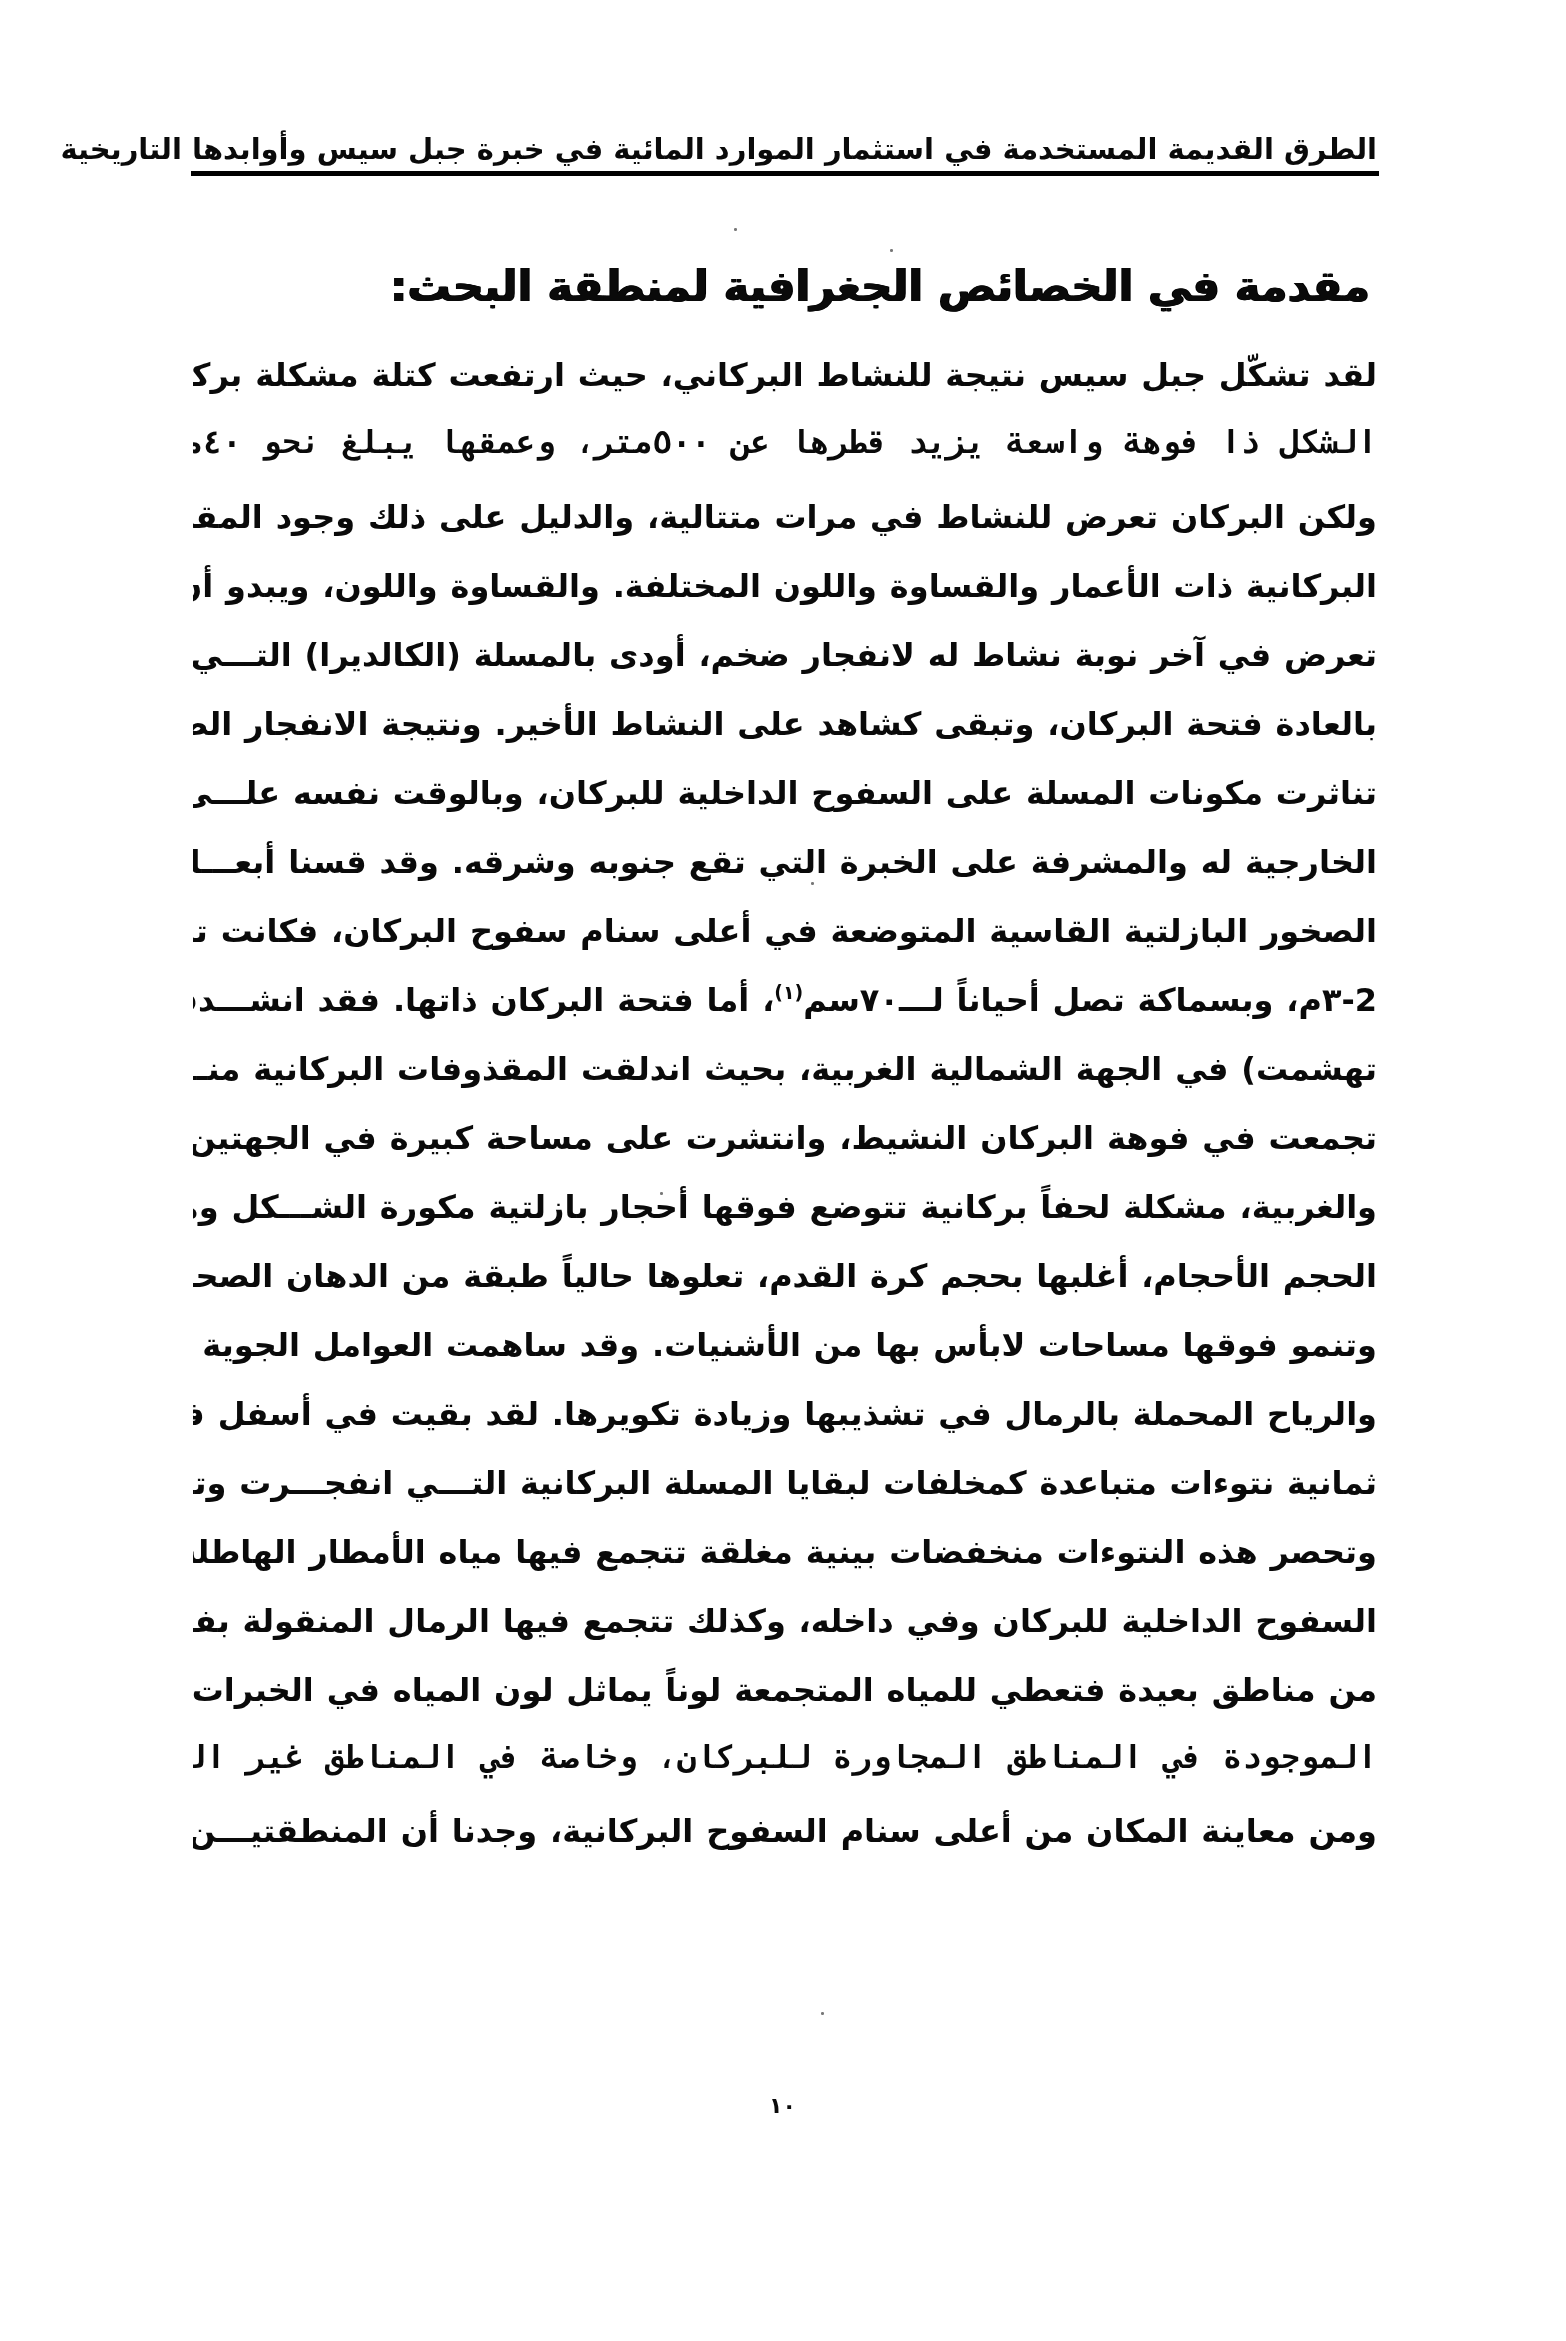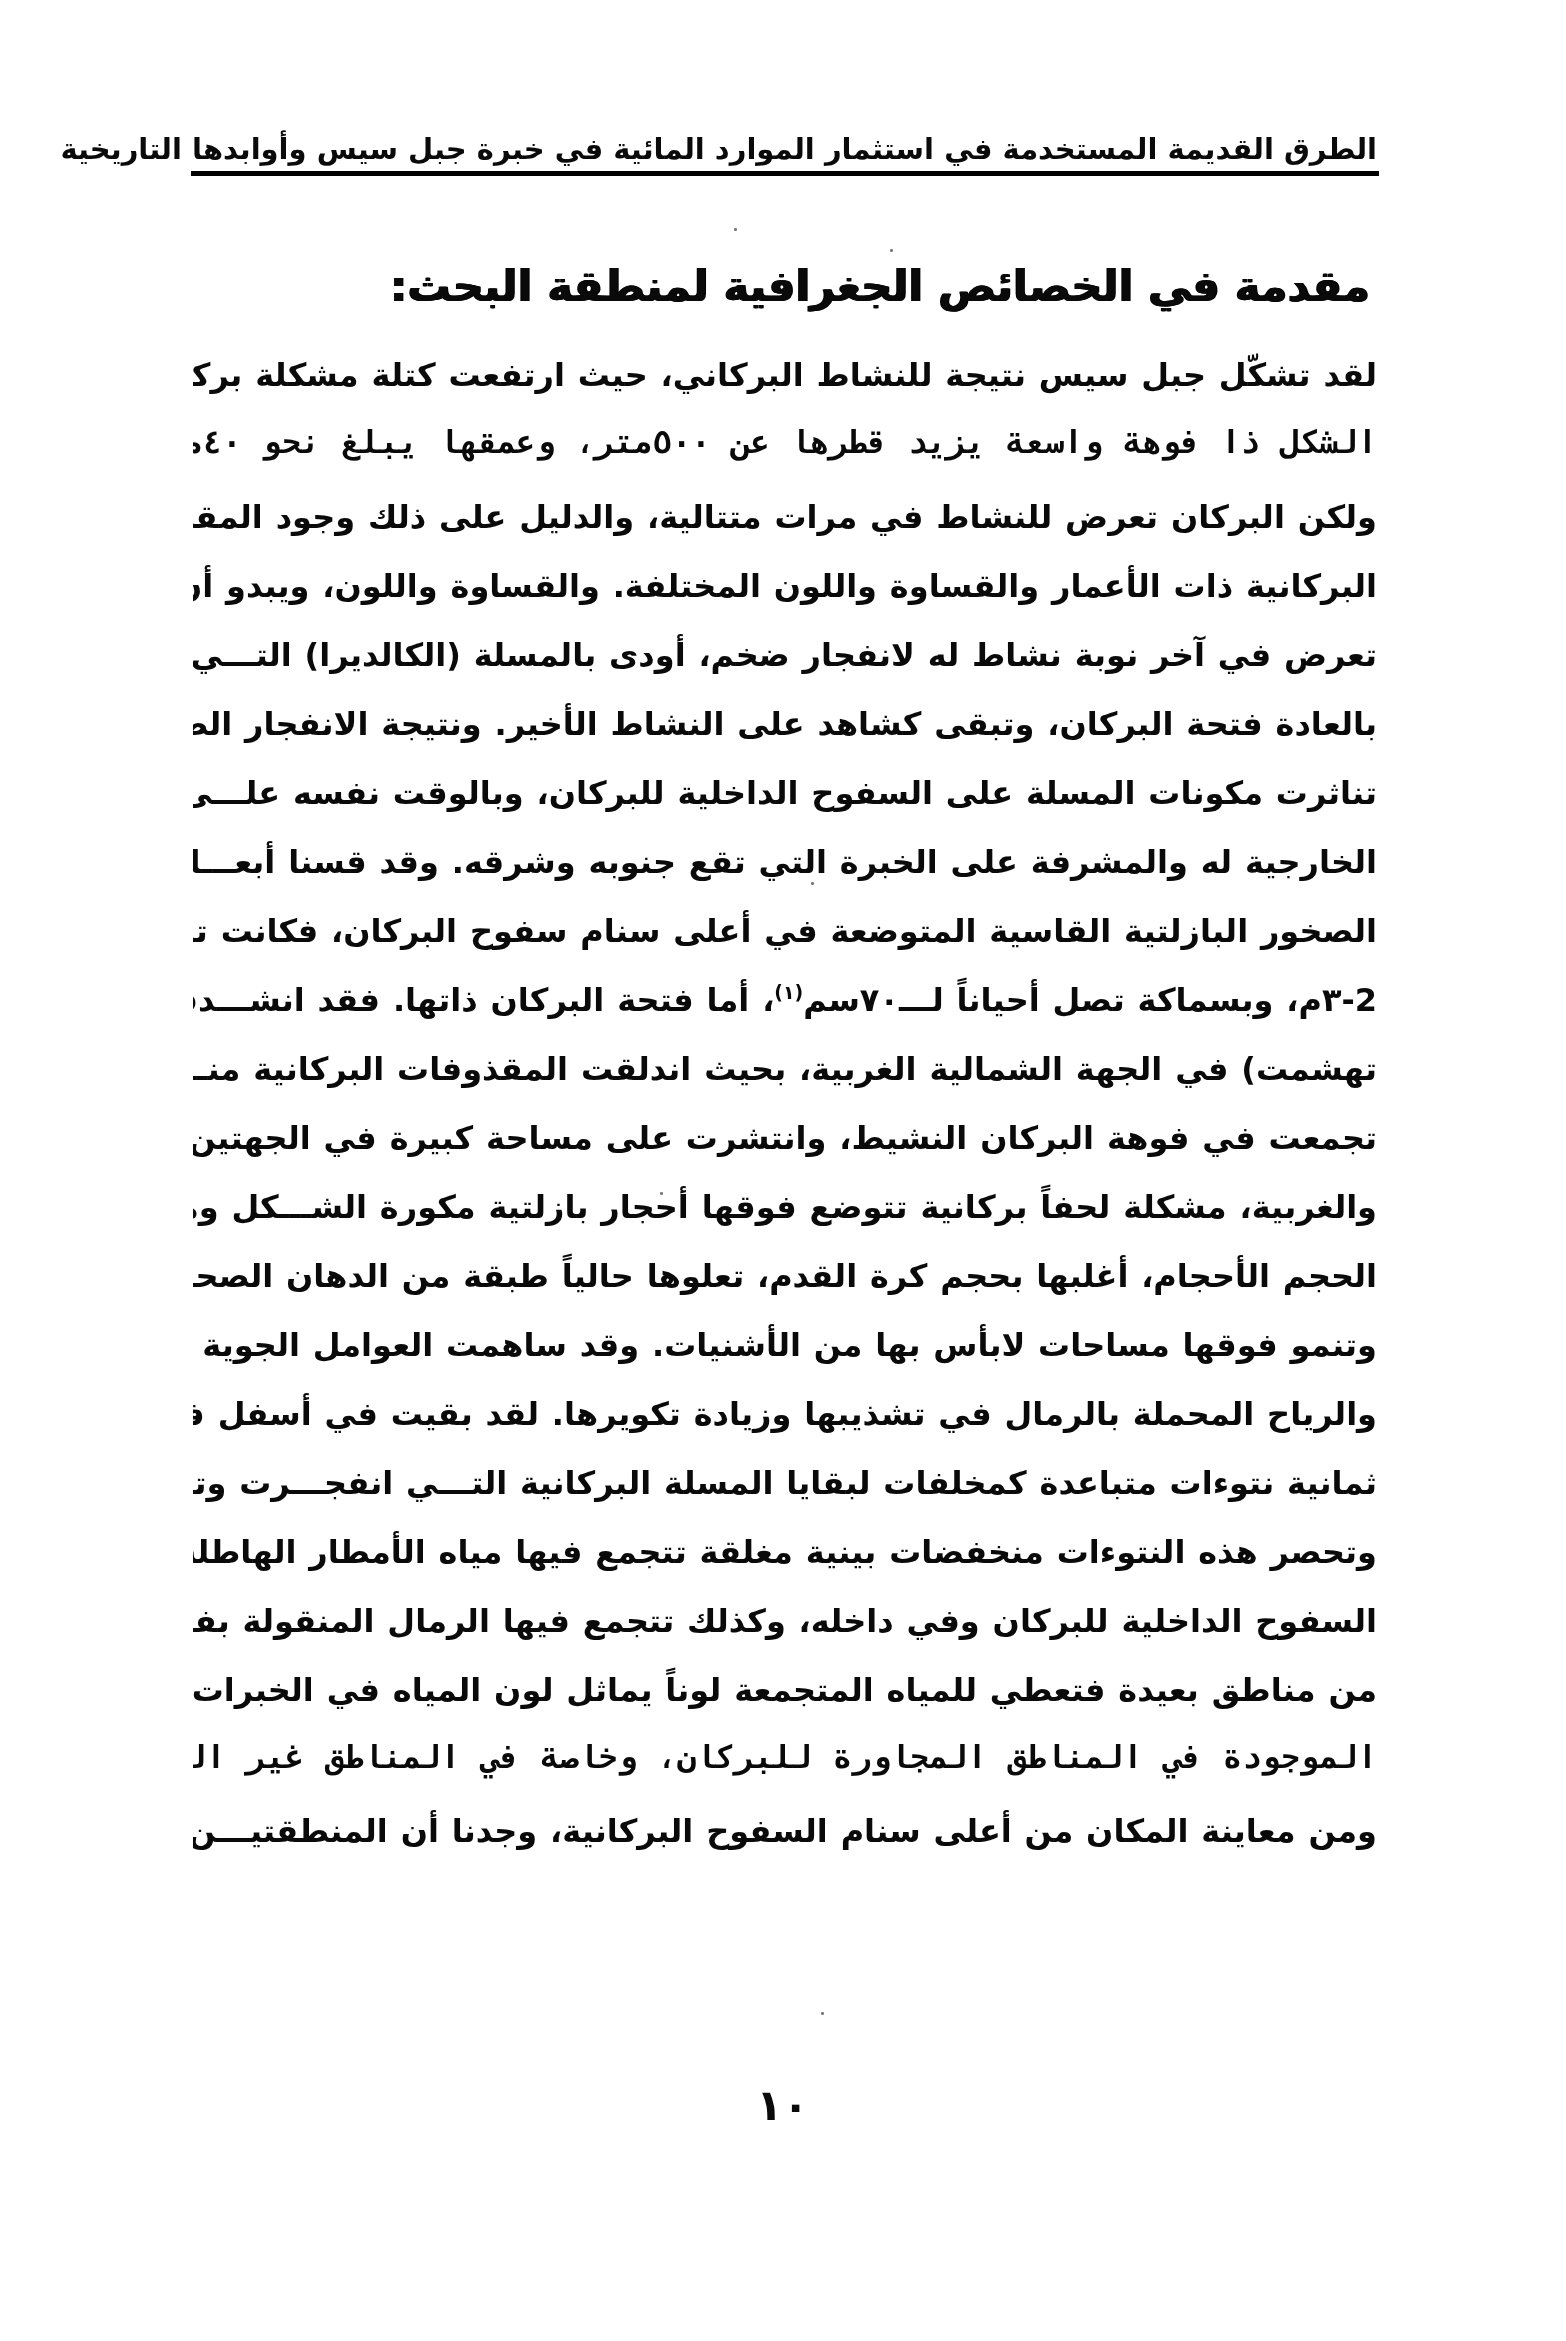--- a/index.html
+++ b/index.html
@@ -85,21 +85,21 @@
       font-size: 19px;
       line-height: 0;
       vertical-align: super;
     }
     .page-number {
       position: absolute;
       top: 2084px;
       left: 0;
       right: 0;
       text-align: center;
-      font-size: 43px;
+      font-size: 22px;
       font-weight: bold;
       line-height: 43px;
       direction: rtl;
       padding-right: 5.2px;
     }
     .speck {
       position: absolute;
       width: 2.6px;
       height: 2.6px;
       background: #777;

